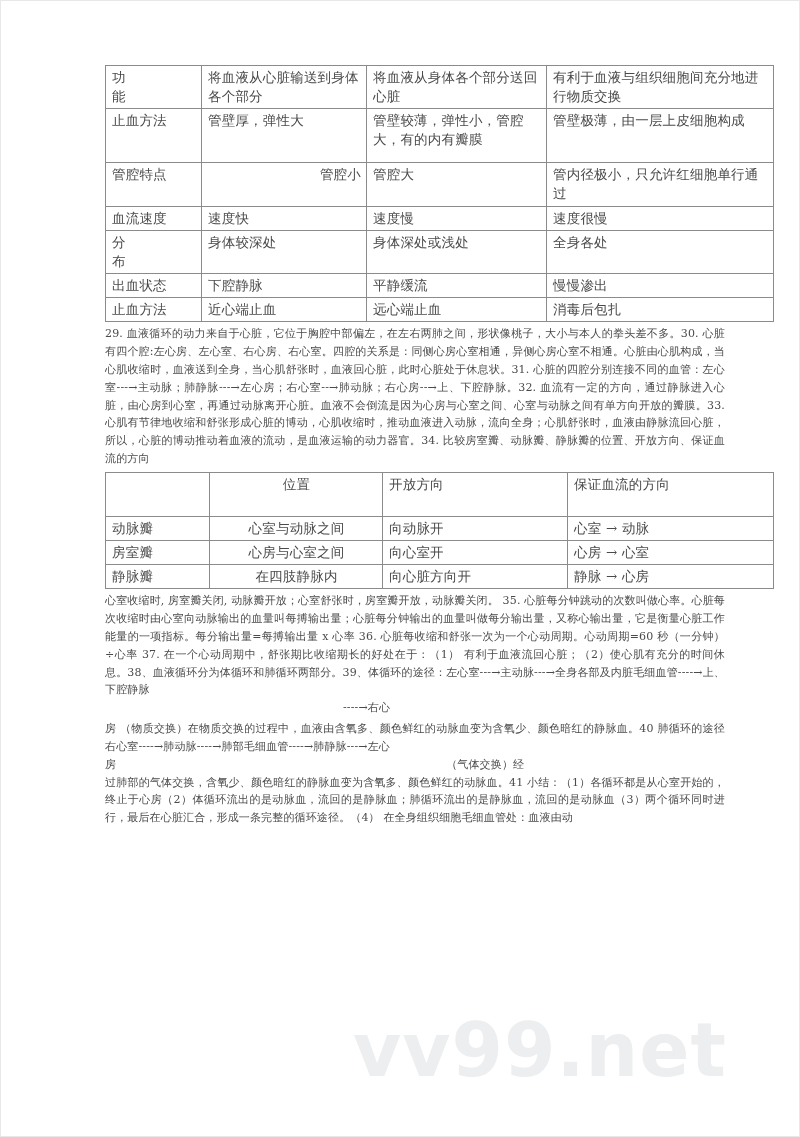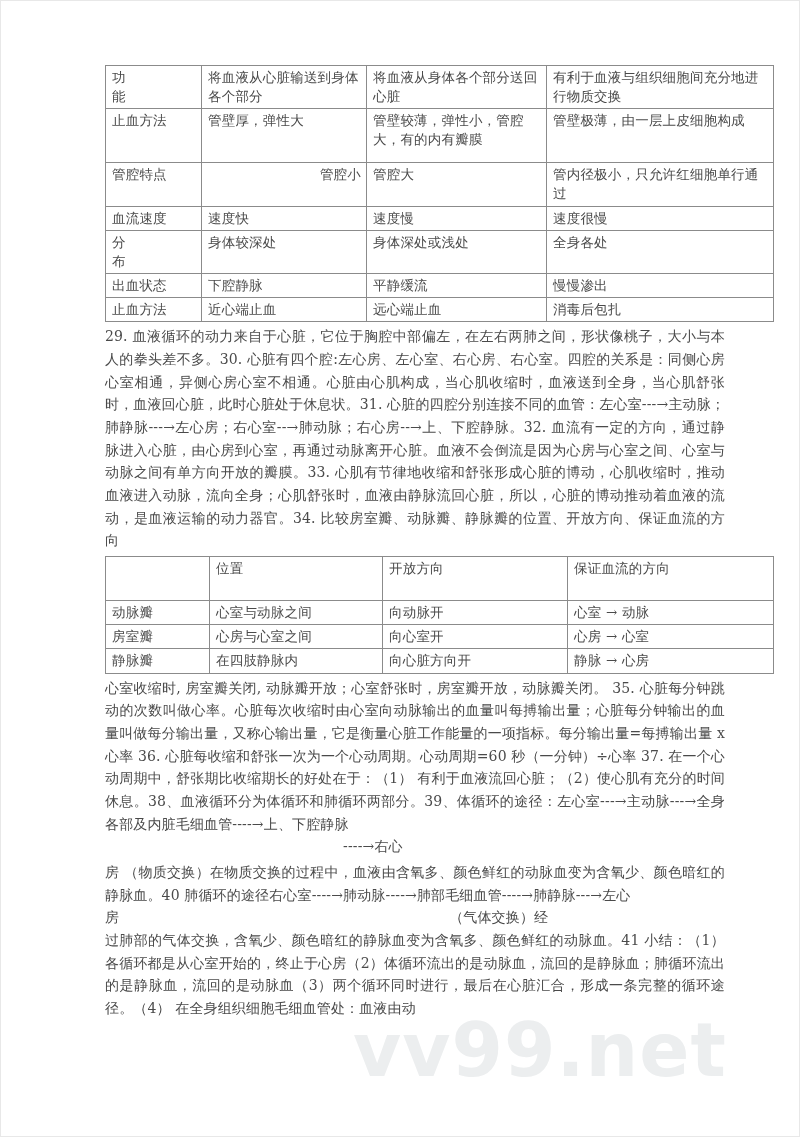--- a/index.html
+++ b/index.html
@@ -56,34 +56,34 @@
     vertical-align: top;
     line-height: 1.42;
     letter-spacing: 0.2px;
   }
   .t1 td:nth-child(1) { width: 84px; }
   .t1 td:nth-child(2) { width: 153px; }
   .t1 td:nth-child(3) { width: 168px; }
   .t1 td:nth-child(4) { width: 215px; }
 
   .t2 td:nth-child(1) { width: 92px; }
-  .t2 td:nth-child(2) { width: 161px; }
+  .t2 td:nth-child(2) { width: 161px; text-align: center; }
   .t2 td:nth-child(3) { width: 173px; }
   .t2 td:nth-child(4) { width: 194px; }
 
   .cell-center { text-align: right; }
 
   .rh-tall { height: 54px; }
   .rh-med  { height: 40px; }
   .rh-sm   { height: 20px; }
   .rh-hdr2 { height: 44px; }
 
   
   .para {
-    font-size: 14px;
+    font-size: 11px;
     color: #4a4a4a;
     line-height: 1.62;
     text-align: justify;
     text-justify: inter-ideograph;
     letter-spacing: 0.15px;
     margin: 0;
     padding: 0;
   }
   .block-a { margin-top: 3px; }
   .block-b { margin-top: 3px; }

